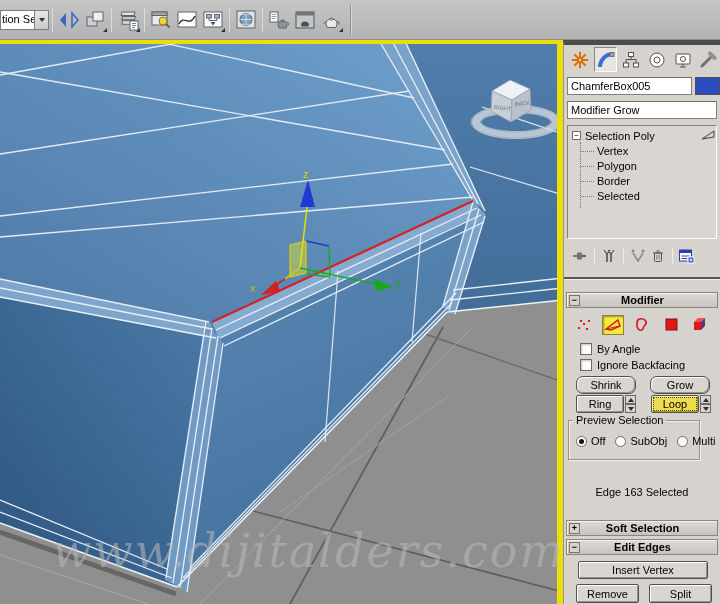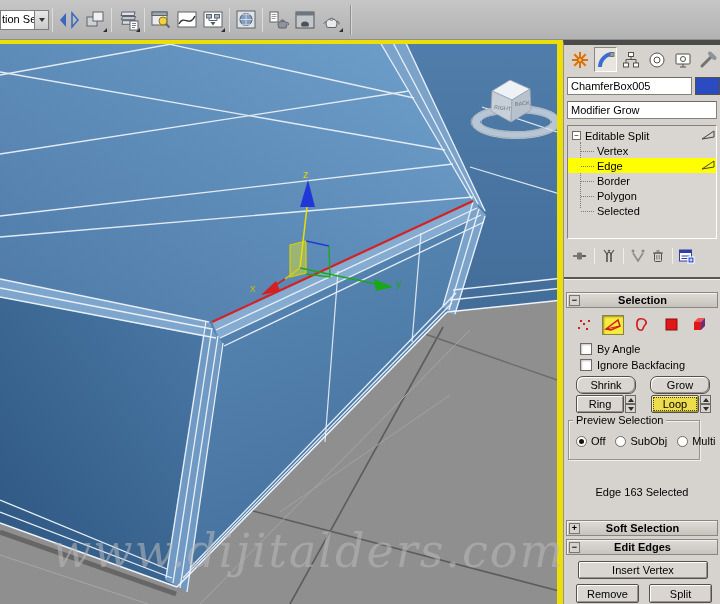--- a/index.html
+++ b/index.html
@@ -370,43 +370,36 @@
       <div class="field namefield">ChamferBox005</div>
       <div class="swatch" style="background:#2a4cc0;"></div>
     </div>
 
     <div class="field modlist">Modifier Grow</div>
 
     <div class="stack">
       <div class="treeline"></div>
       <div class="srow">
         <span class="pm">−</span>
-        <span>Editable Split</span>
+        <span>Selection Poly</span>
         <svg class="rowarrow" width="14" height="11" viewBox="0 0 14 11">
           <polygon points="13,1 1,9 13,7" fill="none" stroke="#44403a" stroke-width="1"></polygon>
         </svg>
       </div>
       <div class="srow">
         <span class="stub"></span>
           <span>Vertex</span>
       </div>
-      <div class="srow sel">
+      <div class="srow">
         <span class="stub"></span>
-          <span>Edge</span>
-        <svg class="rowarrow" width="14" height="11" viewBox="0 0 14 11">
-          <polygon points="13,1 1,9 13,7" fill="none" stroke="#44403a" stroke-width="1"></polygon>
-        </svg>
+          <span>Polygon</span>
       </div>
       <div class="srow">
         <span class="stub"></span>
           <span>Border</span>
-      </div>
-      <div class="srow">
-        <span class="stub"></span>
-          <span>Polygon</span>
       </div>
       <div class="srow">
         <span class="stub"></span>
           <span>Selected</span>
       </div>
     </div>
 
     <div class="stacktools">
       <div class="sti">
         <svg width="16" height="16" viewBox="0 0 16 16">
@@ -446,21 +439,21 @@
           <rect x="10" y="9" width="6" height="6" fill="#3555d0" stroke="#fff"></rect>
           <path d="M13 10.5v3M11.5 12h3" stroke="#fff"></path>
         </svg>
       </div>
     </div>
 
     <div class="groove"></div>
 
     <div class="rhead mt12">
       <span class="pm">−</span>
-      <span class="rtitle">Selection</span>
+      <span class="rtitle">Modifier</span>
     </div>
 
     <div class="soirow">
       <div class="soi">
         <svg width="16" height="14" viewBox="0 0 16 14">
           <rect x="2" y="9" width="2" height="2" fill="#d41a1a"></rect>
             <rect x="7" y="5" width="2" height="2" fill="#d41a1a"></rect>
           <rect x="12" y="2" width="2" height="2" fill="#d41a1a"></rect>
             <rect x="10" y="10" width="2" height="2" fill="#d41a1a"></rect>
           <rect x="4" y="2" width="2" height="2" fill="#d41a1a"></rect>

